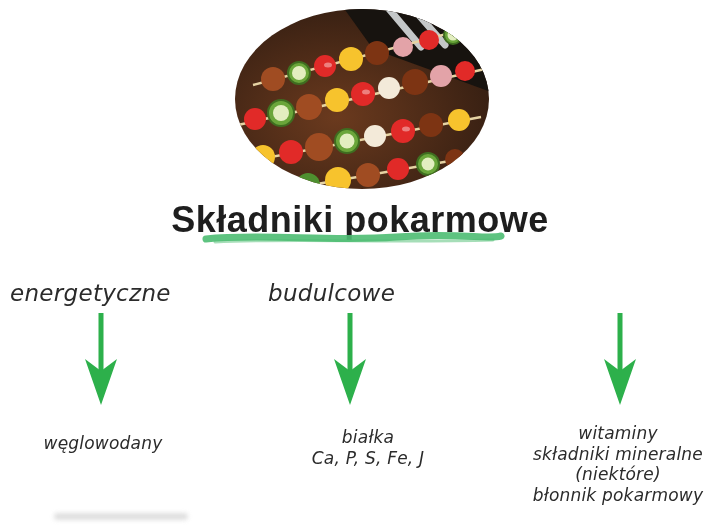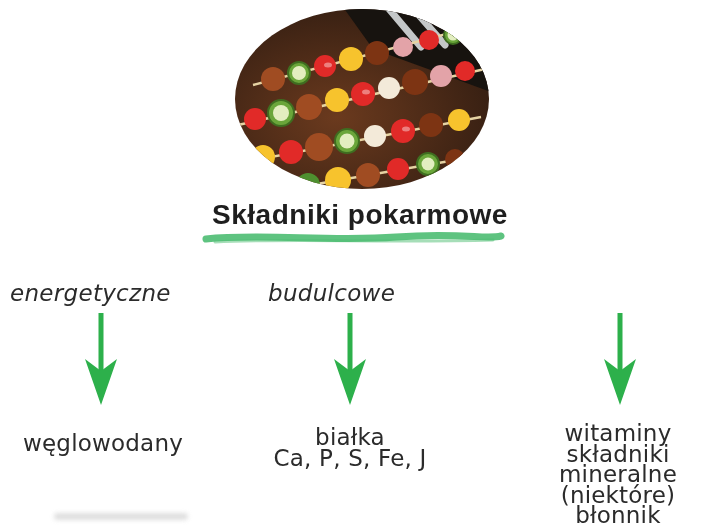--- a/index.html
+++ b/index.html
@@ -17,21 +17,21 @@
     left: 233px; top: 7px;
     width: 258px; height: 184px;
   }
   .title {
     position: absolute;
     left: 0; top: 199px;
     width: 720px;
     text-align: center;
     font-family: "Liberation Sans", sans-serif;
     font-weight: 700;
-    font-size: 28px;
+    font-size: 36px;
     letter-spacing: 0.5px;
     color: #1e1e1e;
   }
   .underline {
     position: absolute;
     left: 201px; top: 229px;
     width: 306px; height: 20px;
   }
   .branch-label {
     position: absolute;
@@ -44,27 +44,28 @@
     letter-spacing: 0.3px;
   }
   .arrow {
     position: absolute;
     top: 313px;
     width: 40px; height: 92px;
   }
   .item-list {
     position: absolute;
     text-align: center;
-    font-size: 23px;
+    font-style: italic;
+    font-size: 17px;
     color: #2b2b2b;
     letter-spacing: 0.2px;
   }
   .item-list .line { line-height: 20.5px; }
   #list-energetyczne { left: 0px;   top: 433px; width: 206px; }
-  #list-budulcowe    { left: 243px; top: 427px; width: 214px; }
+  #list-budulcowe    { left: 261px; top: 427px; width: 214px; }
   #list-regulujace   { left: 508px; top: 423px; width: 220px; }
   #label-energetyczne { left: 10px;  width: 184px; }
   #label-budulcowe    { left: 268px; width: 184px; }
   #label-regulujace   { left: 528px; width: 184px; }
   #arrow-1 { left: 81px; }
   #arrow-2 { left: 330px; }
   #arrow-3 { left: 600px; }
   .smudge {
     position: absolute;
     left: 54px; top: 513px;

